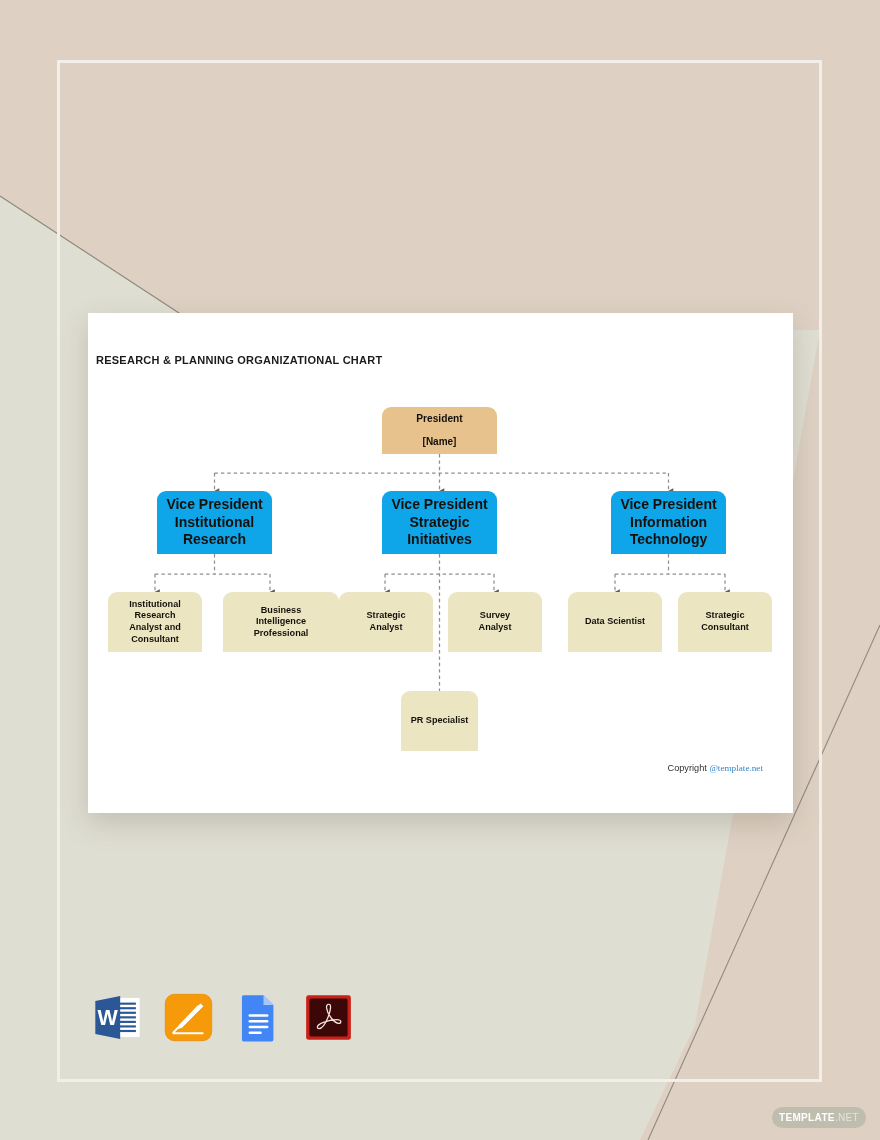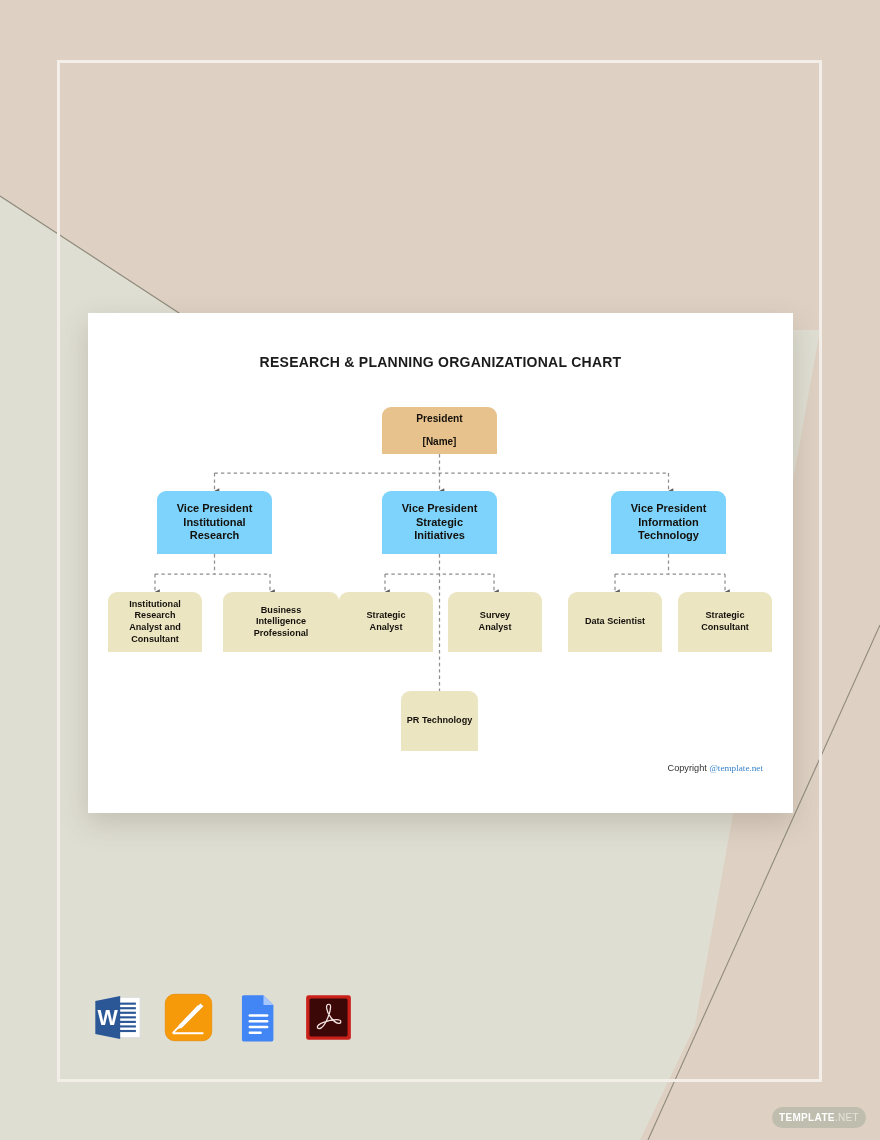--- a/index.html
+++ b/index.html
@@ -49,25 +49,26 @@
     height: 500px;
     background: #ffffff;
     box-shadow: 0 10px 26px rgba(90,80,70,0.22);
   }
 
   #chart-title {
     position: absolute;
     top: 41px;
     left: 0;
     width: 100%;
-    text-align: center;
-    font-size: 14px;
+    text-align: left;
+    font-size: 11px;
     font-weight: bold;
     letter-spacing: 0.25px;
     color: #1b1b1b;
+    padding-left: 8px;
   }
 
   
   #org {
     position: absolute;
     left: 0;
     top: 0;
     width: 705px;
     height: 500px;
   }
@@ -95,23 +96,23 @@
     font-weight: bold;
     font-size: 10.2px;
   }
   .node.lvl1 .sub {
     display: block;
     font-weight: bold;
     font-size: 10px;
     margin-top: 10px;
   }
   .node.lvl2 {
-    background: #7dd3fc;
-    font-weight: bold;
-    font-size: 11px;
+    background: #0ea5e9;
+    font-weight: bold;
+    font-size: 14px;
   }
   .node.lvl3 {
     background: #ece5c2;
     font-weight: bold;
     font-size: 9.1px;
   }
 
   #copyright {
     position: absolute;
     right: 30px;
@@ -280,21 +281,21 @@
 
     <div class="node lvl3" style="left:590px; top:279px; width:94px; height:60px;">
       <div>
         <div>Strategic</div>
         <div>Consultant</div>
       </div>
     </div>
 
     <div class="node lvl3" style="left:313px; top:378px; width:77px; height:60px;">
       <div>
-        <div>PR Technology</div>
+        <div>PR Specialist</div>
       </div>
     </div>
 
   </div>
 
   <div id="copyright">
     <span>Copyright </span><span class="lnk">@template.net</span>
   </div>
 </div>
 

